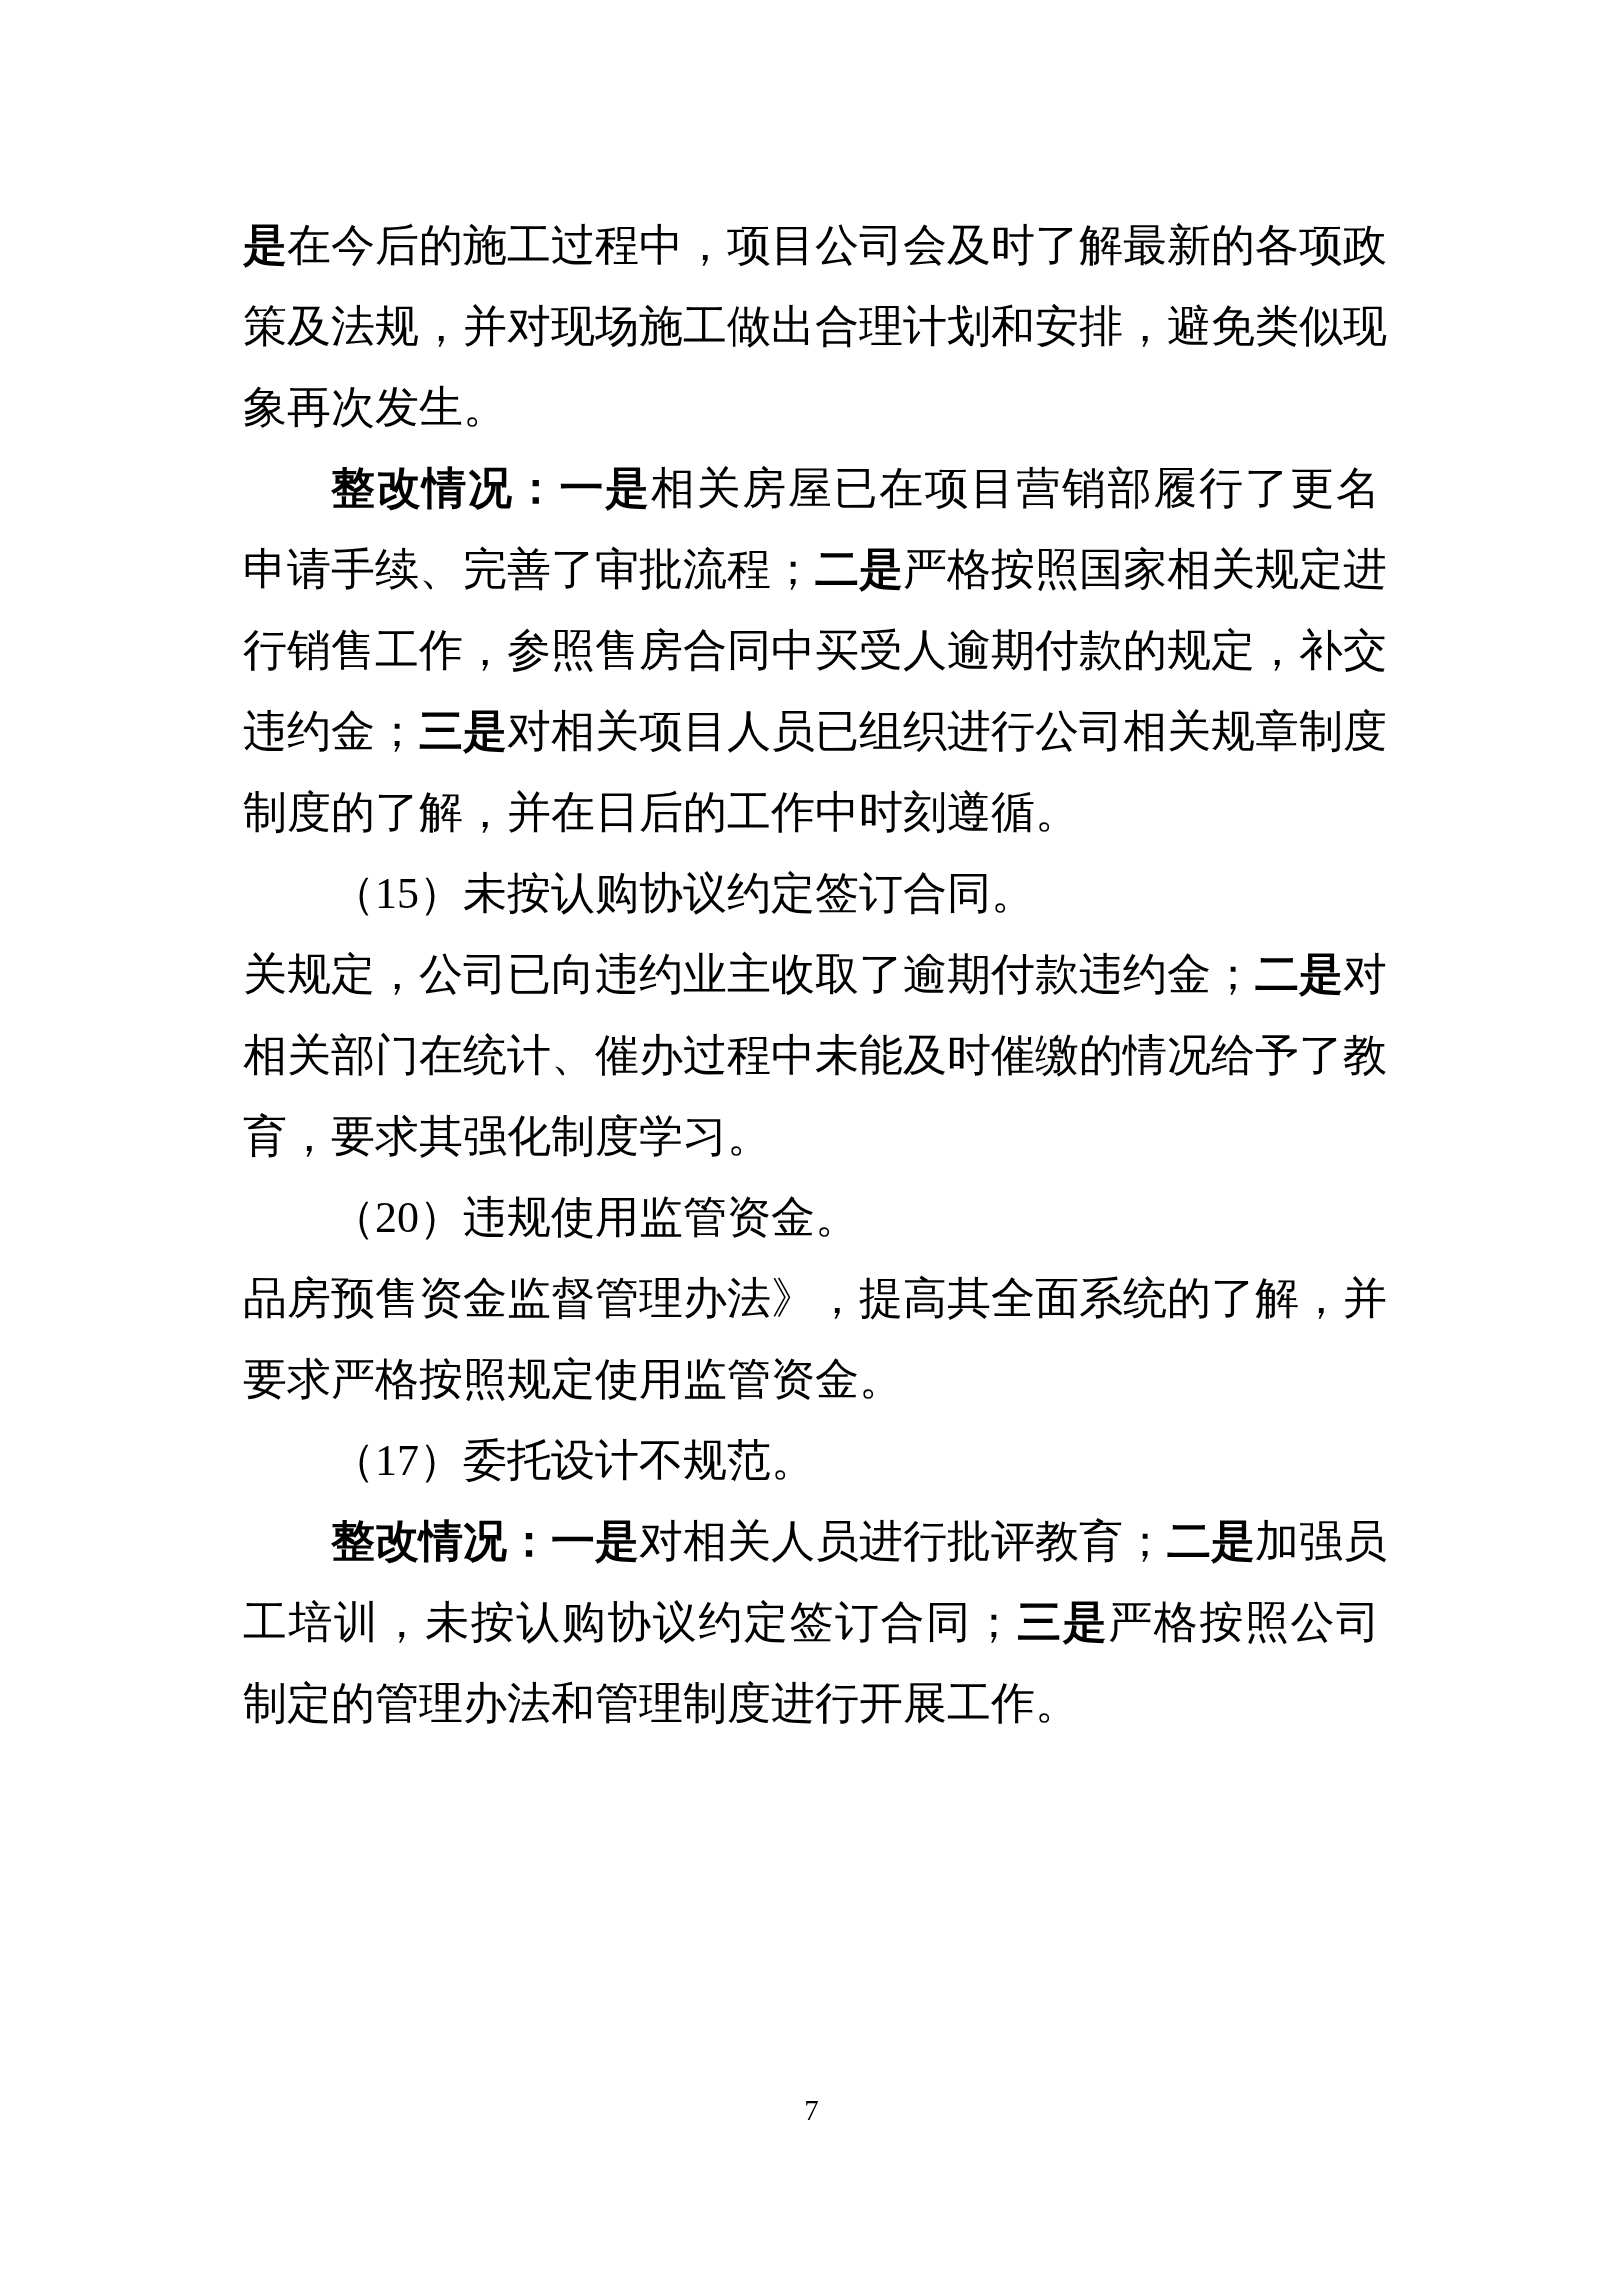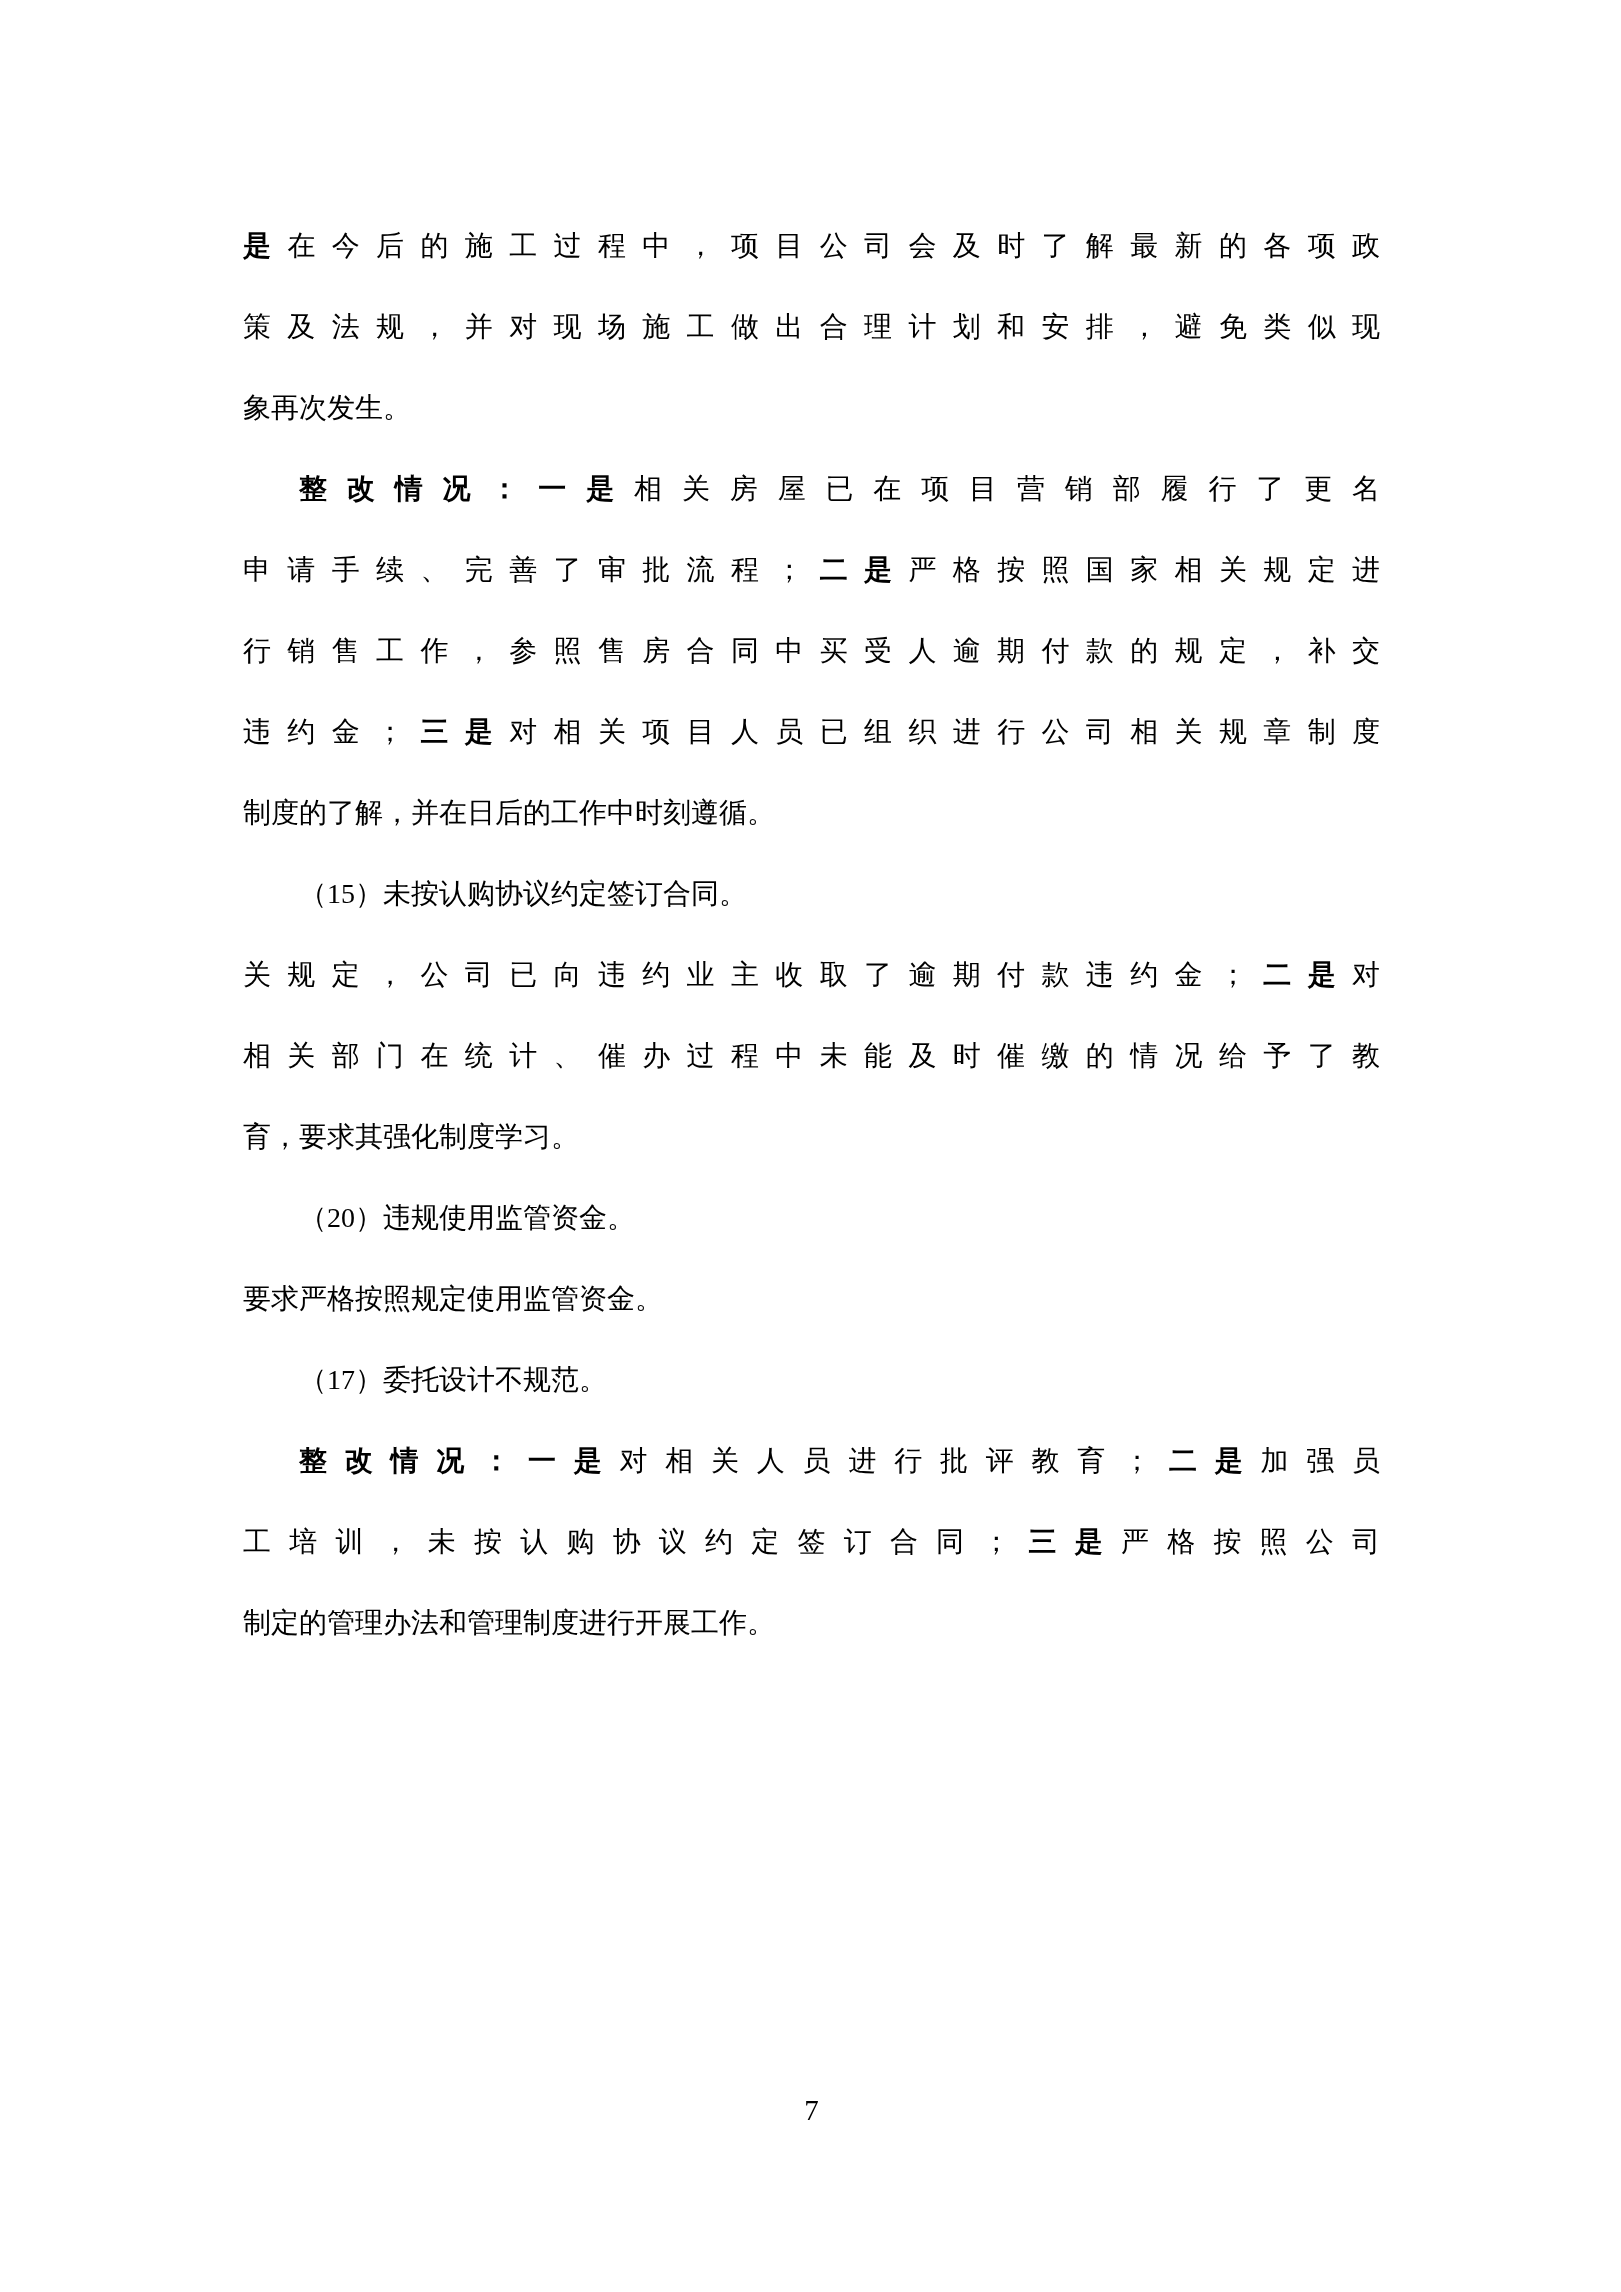--- a/index.html
+++ b/index.html
@@ -16,21 +16,21 @@
     font-family: "Liberation Serif", serif;
     overflow: hidden;
   }
   .text-block {
     position: absolute;
     left: 243px;
     top: 205px;
     width: 1137px;
   }
   .line {
-    font-size: 28px;
+    font-size: 44px;
     height: 81px;
     line-height: 81px;
     white-space: nowrap;
     text-align: left;
     font-stretch: normal;
   }
   
   .line.fill {
     text-align: justify;
     text-align-last: justify;
@@ -63,20 +63,21 @@
       <div class="line fill indent"><span class="bold">整改情况：一是</span><span>相关房屋已在项目营销部履行了更名</span></div>
       <div class="line fill"><span>申请手续、完善了审批流程；</span><span class="bold">二是</span><span>严格按照国家相关规定进</span></div>
       <div class="line fill"><span>行销售工作，参照售房合同中买受人逾期付款的规定，补交</span></div>
       <div class="line fill"><span>违约金；</span><span class="bold">三是</span><span>对相关项目人员已组织进行公司相关规章制度</span></div>
       <div class="line"><span>制度的了解，并在日后的工作中时刻遵循。</span></div>
       <div class="line indent"><span>（15）未按认购协议约定签订合同。</span></div>
       <div class="line fill"><span>关规定，公司已向违约业主收取了逾期付款违约金；</span><span class="bold">二是</span><span>对</span></div>
       <div class="line fill"><span>相关部门在统计、催办过程中未能及时催缴的情况给予了教</span></div>
       <div class="line"><span>育，要求其强化制度学习。</span></div>
       <div class="line indent"><span>（20）违规使用监管资金。</span></div>
+      <div class="line fill"><span>品房预售资金监督管理办法》，提高其全面系统的了解，并</span></div>
       <div class="line"><span>要求严格按照规定使用监管资金。</span></div>
       <div class="line indent"><span>（17）委托设计不规范。</span></div>
       <div class="line fill indent"><span class="bold">整改情况：一是</span><span>对相关人员进行批评教育；</span><span class="bold">二是</span><span>加强员</span></div>
       <div class="line fill"><span>工培训，未按认购协议约定签订合同；</span><span class="bold">三是</span><span>严格按照公司</span></div>
       <div class="line"><span>制定的管理办法和管理制度进行开展工作。</span></div>
     </div>
   <div class="page-num">7</div>
 </div>
 
 

